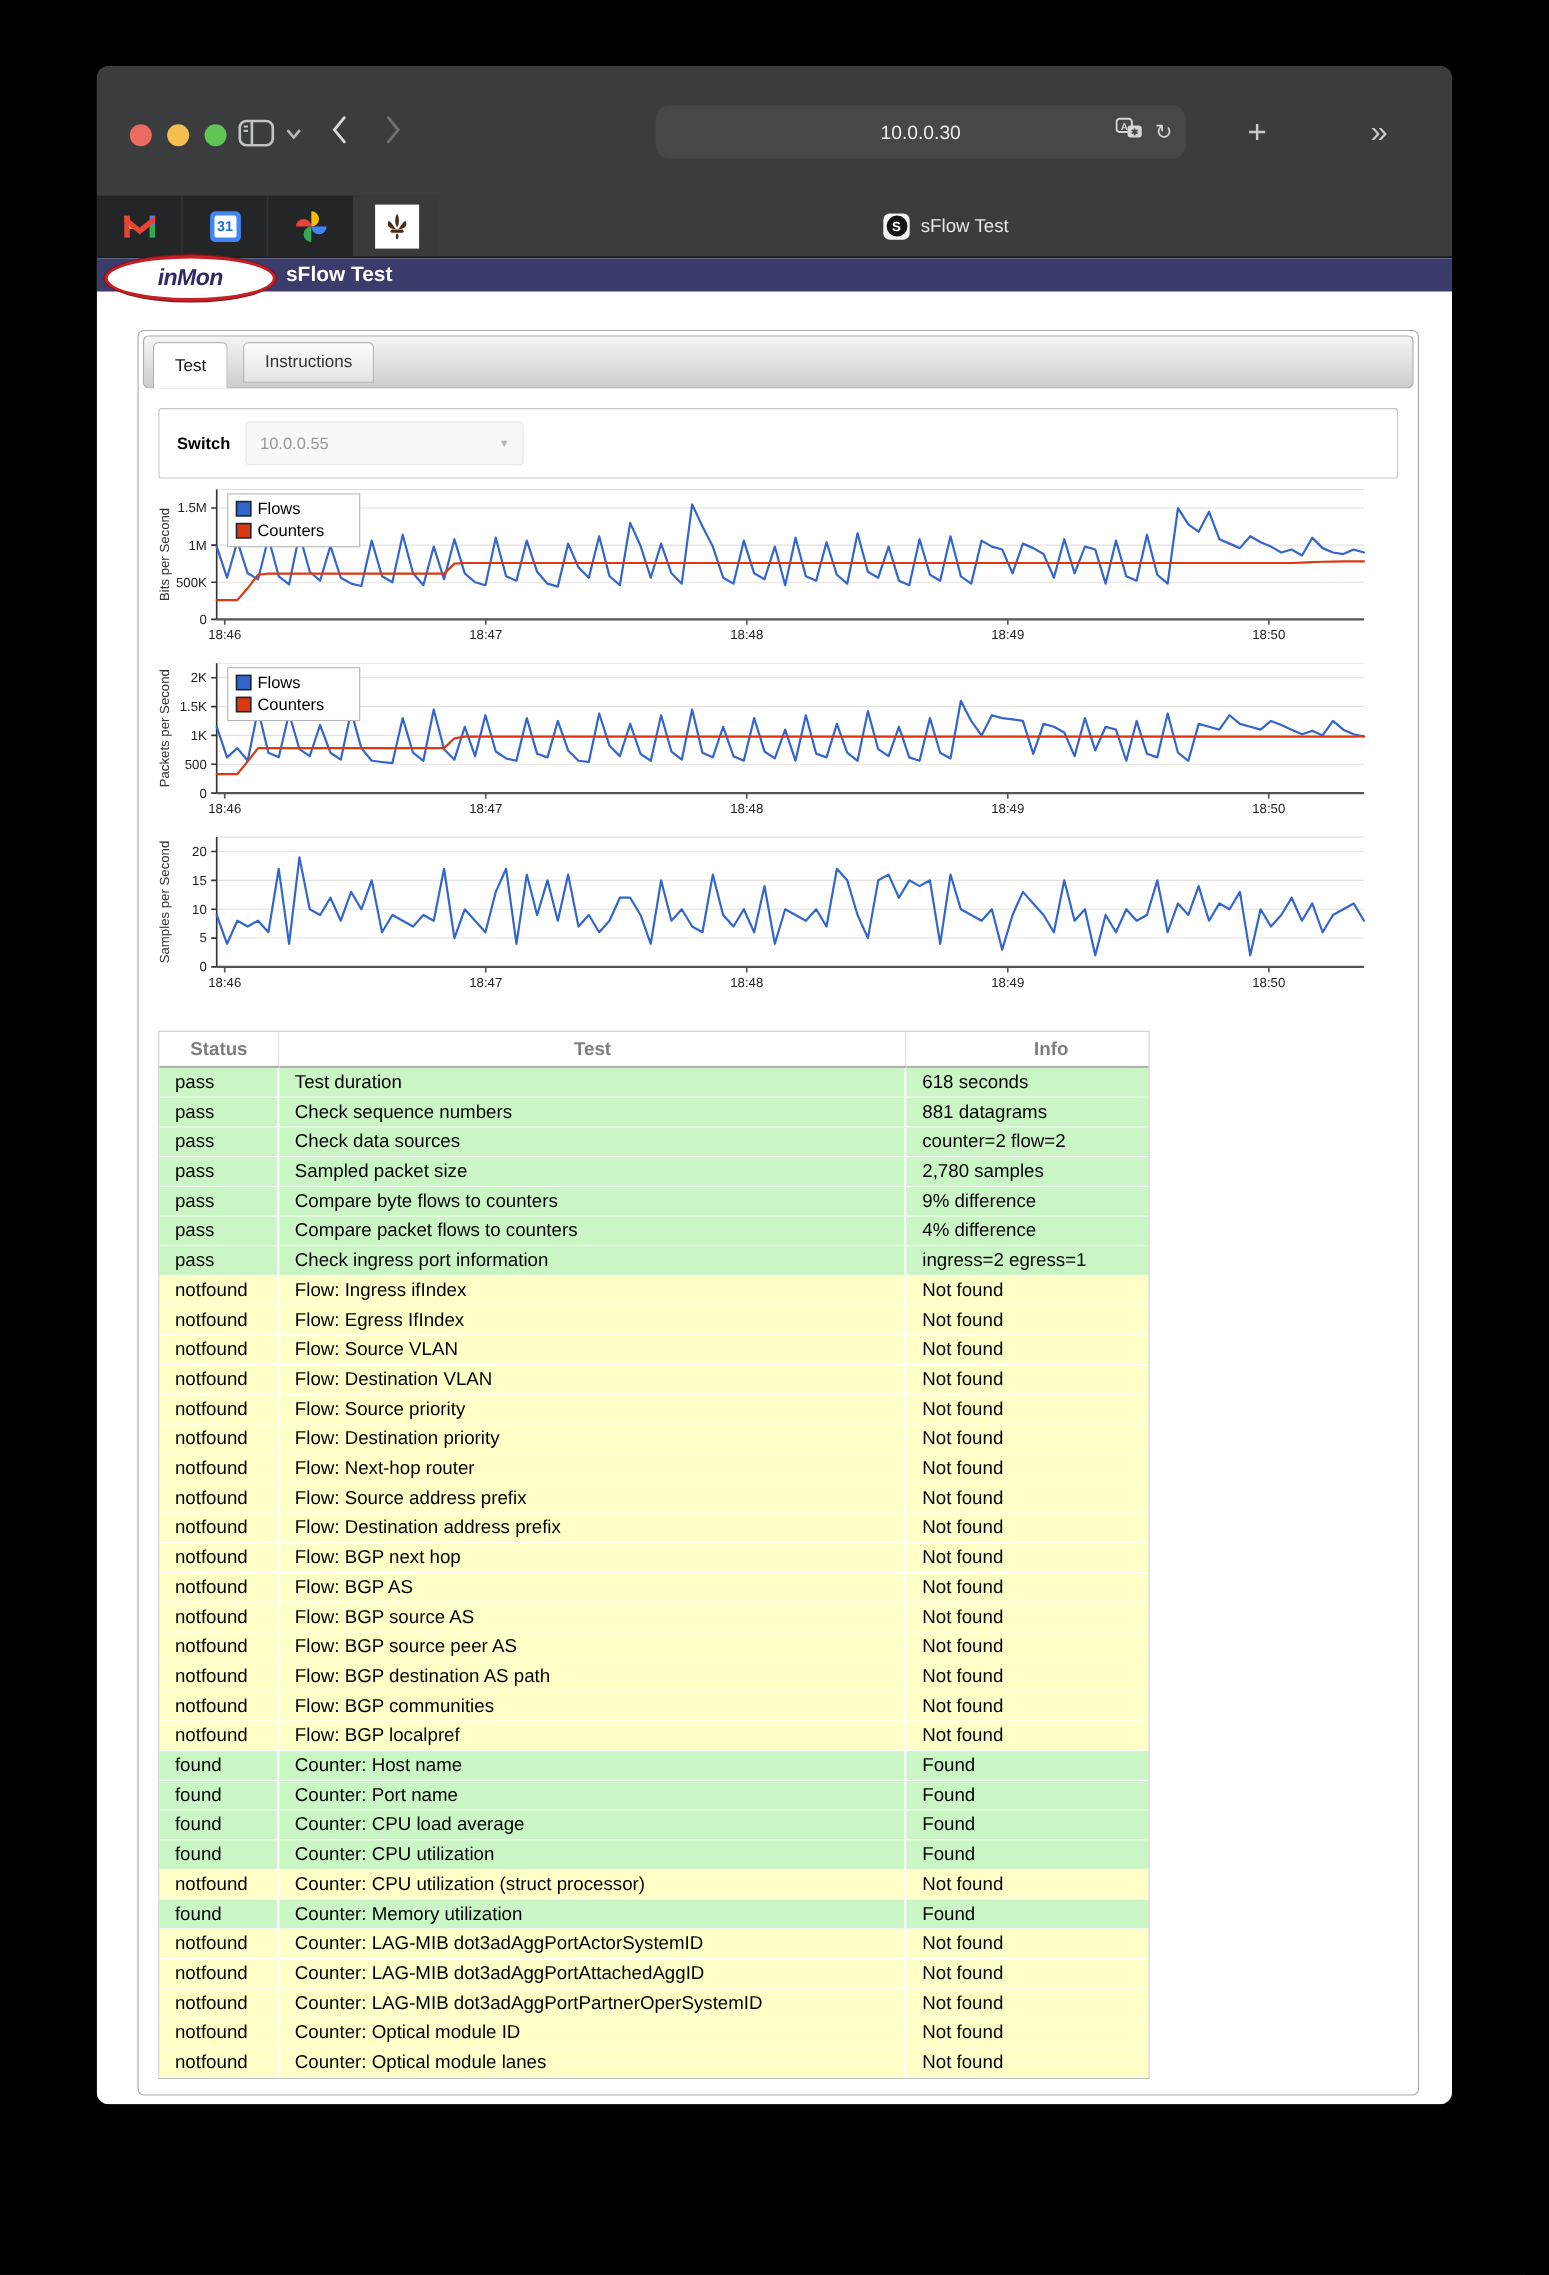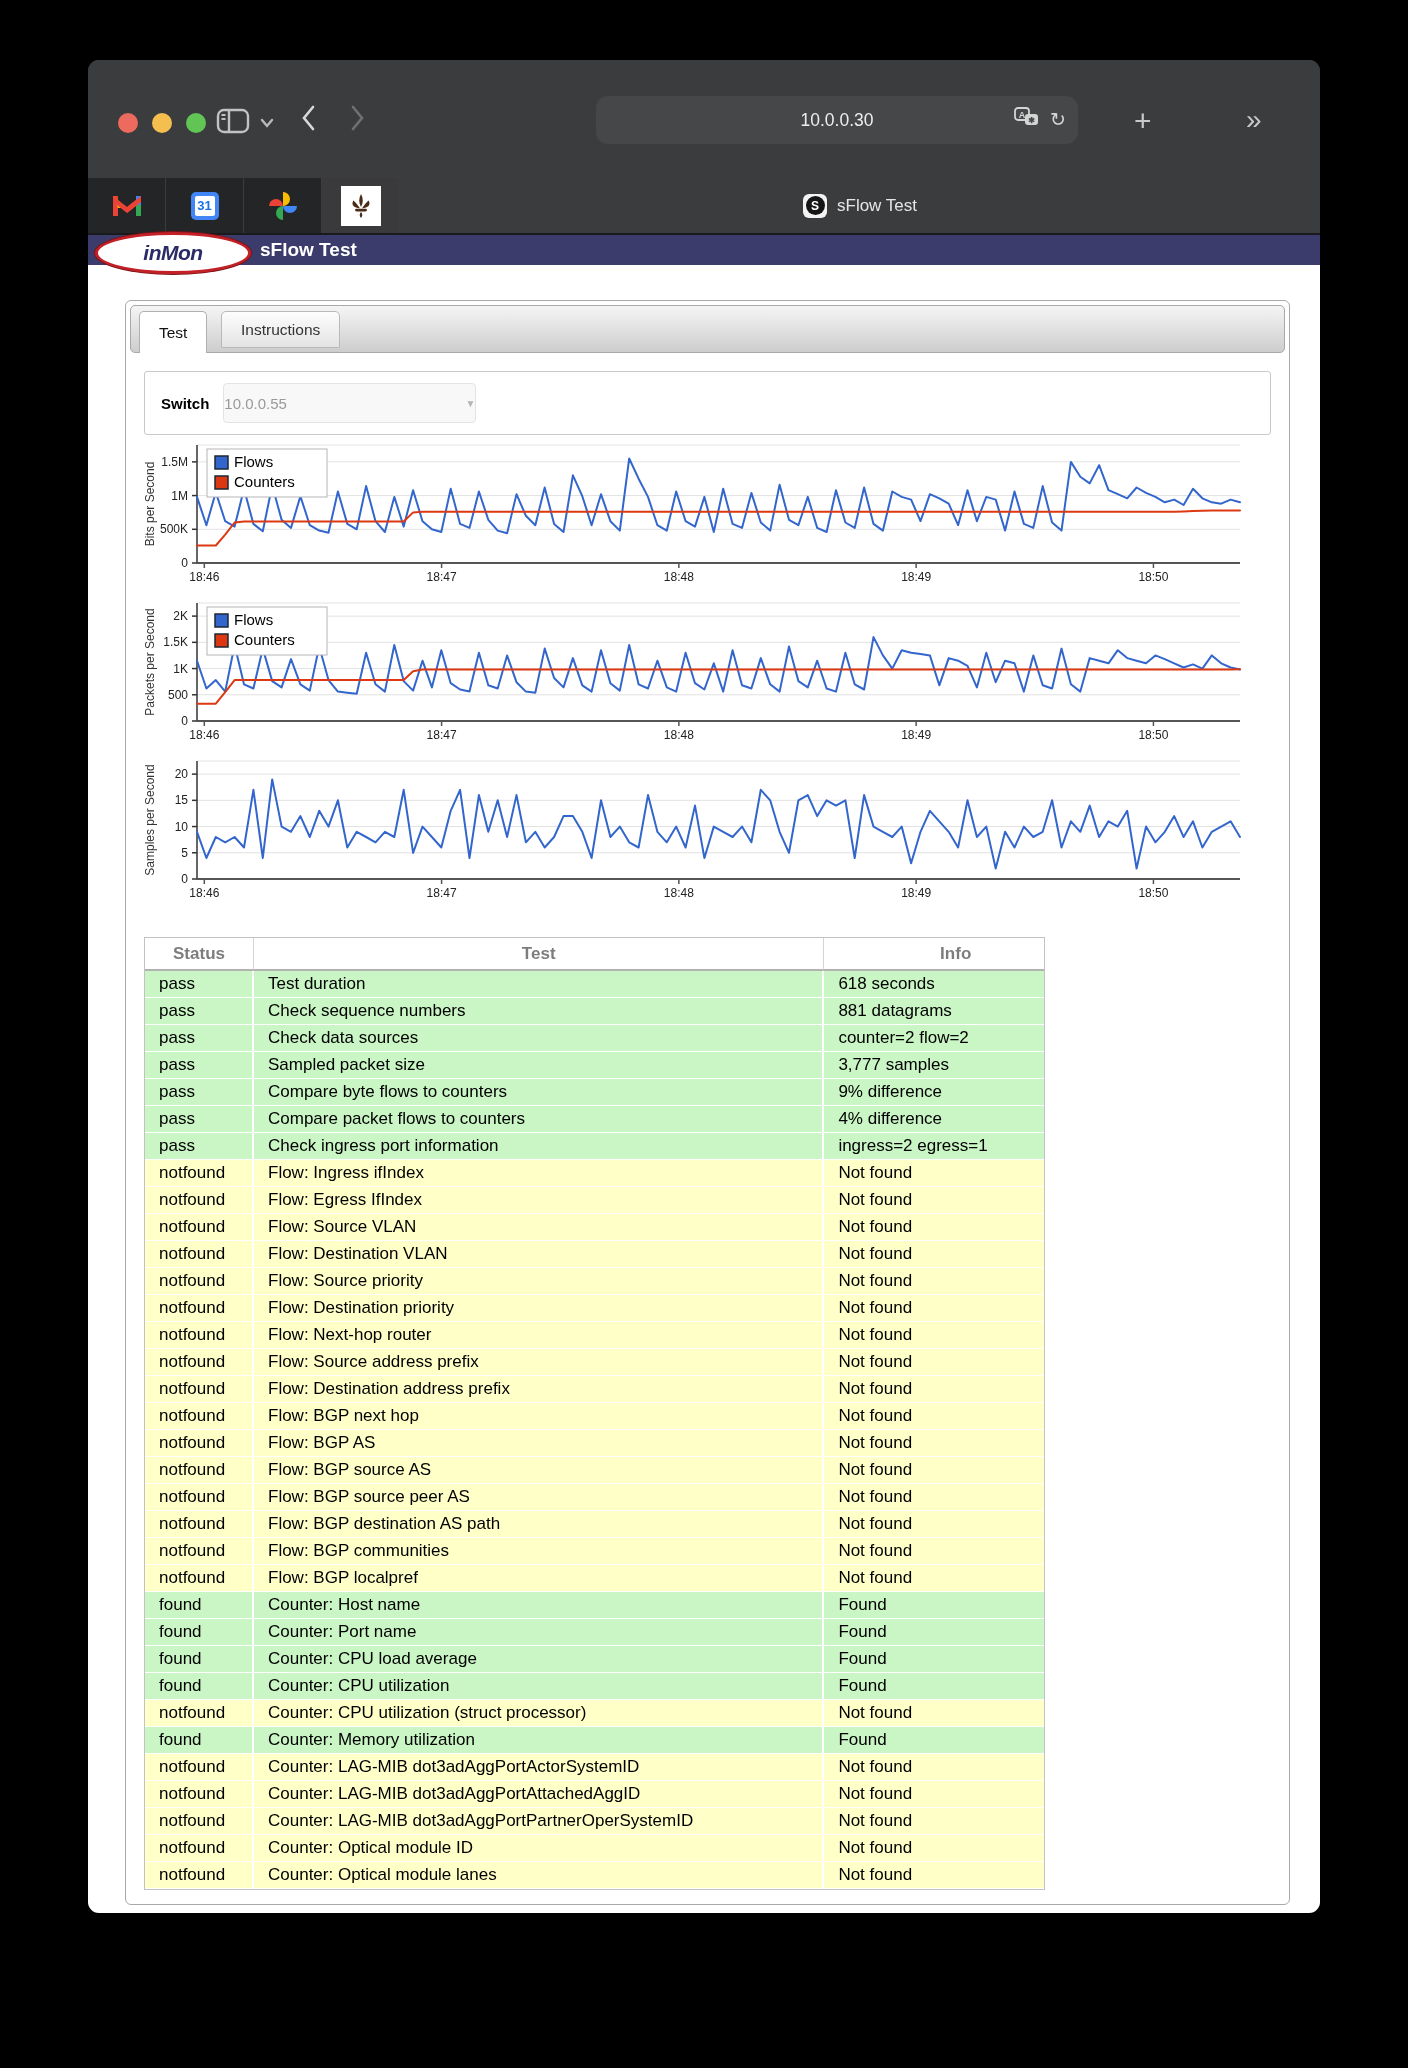--- a/index.html
+++ b/index.html
@@ -55,21 +55,21 @@
     border-radius:5px 5px 0 0;padding:0 19px;display:flex;align-items:center;font-size:15.5px;color:#111;z-index:2;}
   .tab-instructions{position:absolute;left:90px;top:5px;height:37px;background:linear-gradient(#fdfdfd,#e3e3e3);
     border:1px solid #b9b9b9;border-radius:5px 5px 0 0;padding:0 19px;display:flex;align-items:center;
     font-size:15.5px;color:#333;box-sizing:border-box;}
   .panel{padding:18px 14px 10px 14px;}
   
   .switchbox{height:64px;border:1px solid #c9c9c9;border-radius:3px;display:flex;align-items:center;
     padding:0 16px;box-sizing:border-box;}
   .switch-label{font-size:15px;font-weight:bold;color:#000;margin-right:14px;}
   .select{width:253px;height:40px;background:#f8f8f8;border:1px solid #e3e3e3;border-radius:4px;
-    display:flex;align-items:center;justify-content:space-between;padding:0 0;box-sizing:border-box;}
+    display:flex;align-items:center;justify-content:space-between;padding:0 12px;box-sizing:border-box;}
   .select .val{color:#9a9a9a;font-size:15px;}
   .select .arr{color:#b5b5b5;font-size:10px;}
   .btnrow{display:flex;gap:14px;margin-left:18px;}
   .btn{height:40px;border-radius:4px;font-size:15px;padding:0 17px;display:flex;align-items:center;
     font-family:"Liberation Sans",sans-serif;}
   .btn.dis{background:#fcfcfc;border:1px solid #ececec;color:#c9c9c9;}
   .btn.on{background:linear-gradient(#ffffff,#e7e7e7);border:1px solid #8a8a8a;color:#000;
     box-shadow:0 1px 2px rgba(0,0,0,.18);}
   
   .chart{position:relative;height:152px;margin-top:6px;}
@@ -352,21 +352,21 @@
                   <td>881 datagrams</td>
                 </tr>
                 <tr class="row-found">
                   <td>pass</td>
                   <td>Check data sources</td>
                   <td>counter=2 flow=2</td>
                 </tr>
                 <tr class="row-found">
                   <td>pass</td>
                   <td>Sampled packet size</td>
-                  <td>3,777 samples</td>
+                  <td>2,780 samples</td>
                 </tr>
                 <tr class="row-found">
                   <td>pass</td>
                   <td>Compare byte flows to counters</td>
                   <td>9% difference</td>
                 </tr>
                 <tr class="row-found">
                   <td>pass</td>
                   <td>Compare packet flows to counters</td>
                   <td>4% difference</td>

